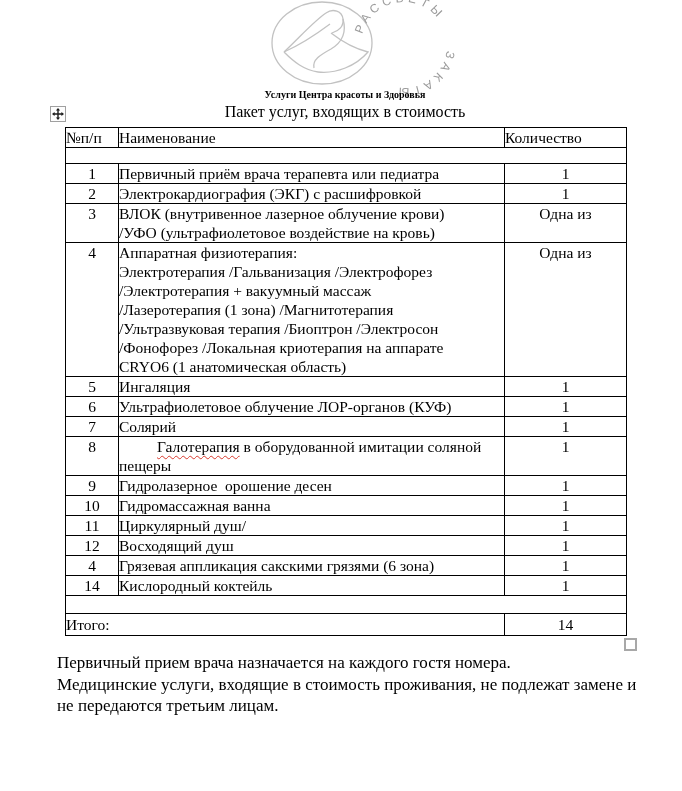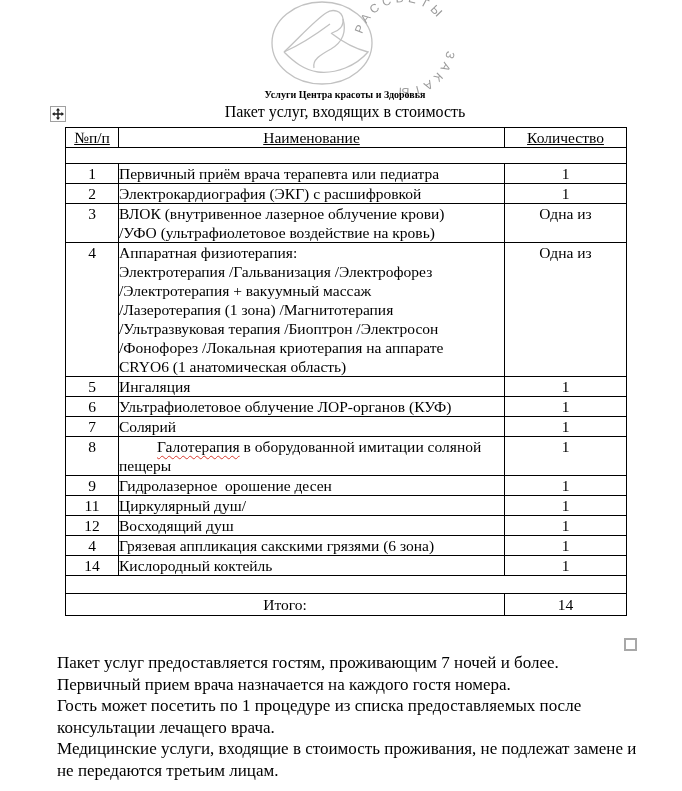--- a/index.html
+++ b/index.html
@@ -24,28 +24,28 @@
   }
   table.services {
     position:absolute; top:127px; left:65px;
     border-collapse:collapse; table-layout:fixed; width:561px;
     font-size:15.5px; line-height:19px;
   }
   table.services th, table.services td {
     border:1.5px solid #000; padding:0; vertical-align:top;
     font-weight:normal; overflow:hidden;
   }
-  table.services th { text-align:center; height:19px;text-decoration:underline; }
+  table.services th { text-align:left; height:19px; }
   td.c-num { text-align:center; }
   td.c-name { padding:0 6px; white-space:pre-wrap; }
   td.c-qty { text-align:center; }
   tr.spacer td { height:15px; font-size:0; line-height:0; }
   tr.spacer-bottom td { height:17px; }
   tr.total-row td { height:21px; vertical-align:middle; }
-  td.t-label { text-align:center; padding-right:7px; }
+  td.t-label { text-align:left; padding-right:7px; }
   .misspelled {
     text-decoration-line:underline; text-decoration-style:wavy;
     text-decoration-color:#d83a2e; text-decoration-thickness:1px;
     text-underline-offset:3px;
     margin-left:38px;
   }
   .resize-handle {
     position:absolute; left:624px; top:638px; width:13px; height:13px;
     border:2px solid #a8a8a8; background:#fff; box-sizing:border-box;
     cursor:nwse-resize;
@@ -158,20 +158,25 @@
 пещеры</td>
     <td class="c-qty">1</td>
   </tr>
 
   <tr>
     <td class="c-num">9</td>
     <td class="c-name">Гидролазерное  орошение десен</td>
     <td class="c-qty">1</td>
   </tr>
 
+  <tr>
+    <td class="c-num">10</td>
+    <td class="c-name">Гидромассажная ванна</td>
+    <td class="c-qty">1</td>
+  </tr>
 
   <tr>
     <td class="c-num">11</td>
     <td class="c-name">Циркулярный душ/</td>
     <td class="c-qty">1</td>
   </tr>
 
   <tr>
     <td class="c-num">12</td>
     <td class="c-name">Восходящий душ</td>
@@ -197,19 +202,16 @@
     <tr class="total-row">
       <td class="t-label" colspan="2">Итого:</td>
       <td class="c-qty">14</td>
     </tr>
   </tfoot>
 </table>
 
 <div class="resize-handle"></div>
 
 <div class="notes">
-  <p>Пакет услуг предоставляется гостям, проживающим 7 ночей и более.</p>
   <p>Первичный прием врача назначается на каждого гостя номера.</p>
-  <p>Гость может посетить по 1 процедуре из списка предоставляемых после
-консультации лечащего врача.</p>
   <p>Медицинские услуги, входящие в стоимость проживания, не подлежат замене и
 не передаются третьим лицам.</p>
 </div>
 
 </body></html>

